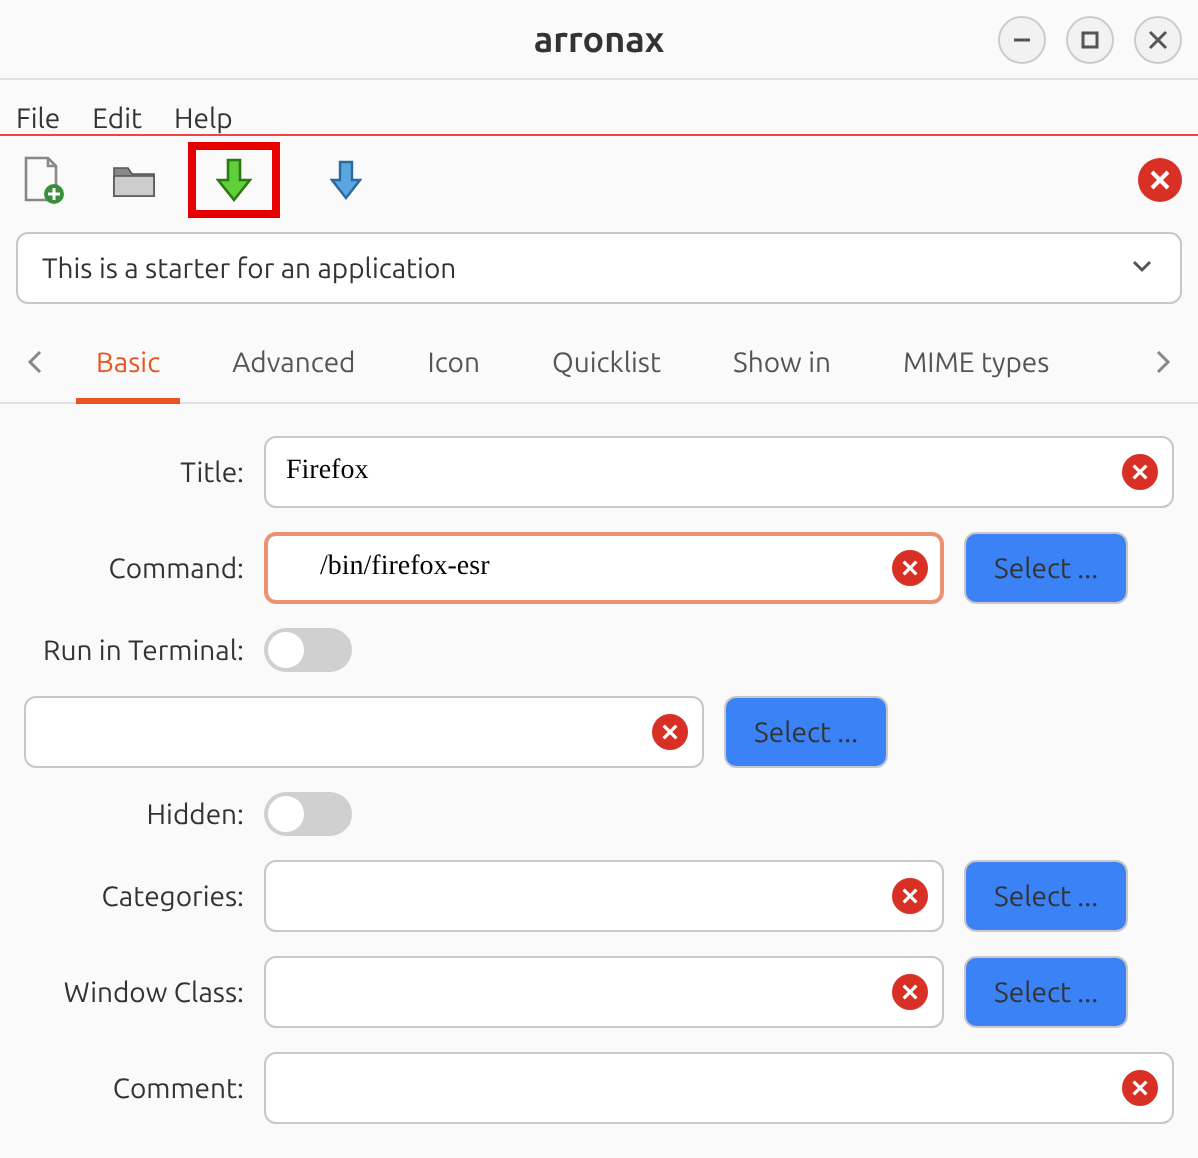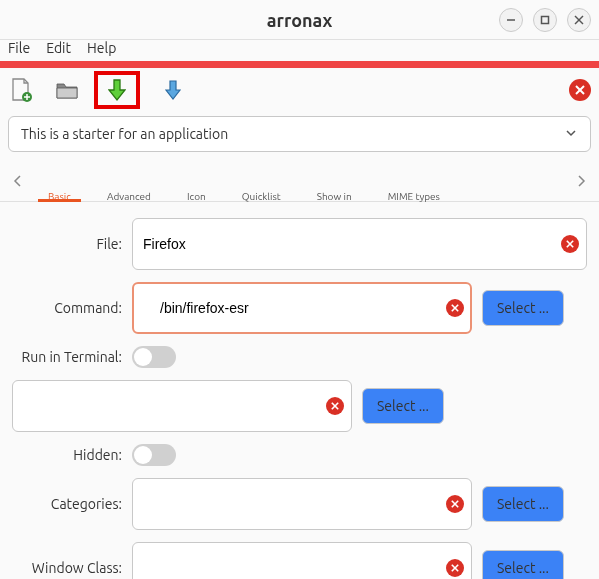--- a/index.html
+++ b/index.html
@@ -2,41 +2,41 @@
 <html><head>
 <meta charset="utf-8">
 <style>
 * { box-sizing: border-box; margin: 0; padding: 0; font-family: Ubuntu, "Segoe UI", Arial, sans-serif; }
 body { background: #fafafa; font-size: 14px; color: #333; width: 599px; height: 579px; overflow: hidden; }
 .titlebar { height: 40px; display: flex; align-items: center; justify-content: center; position: relative; border-bottom: 1px solid #e0e0e0; }
 .titlebar-title { font-weight: 600; font-size: 18px; }
 .window-controls { position: absolute; right: 8px; top: 8px; display: flex; gap: 10px; }
 .winbtn { width: 24px; height: 24px; border-radius: 50%; border: 1px solid #ccc; background: #f2f2f2; display: flex; align-items: center; justify-content: center; cursor: pointer; }
 .winbtn svg { width: 10px; height: 10px; }
-.menubar { height: 28px; display: flex; align-items: flex-start; padding: 0 8px; gap: 16px; border-bottom: 7px solid #ef4444; }
+.menubar { height: 28px; display: flex; align-items: flex-end; padding: 0 8px; gap: 16px; border-bottom: 1px solid #ef4444; }
 .menubar span { cursor: pointer; font-size: 14px; }
 .toolbar { height: 44px; display: flex; align-items: center; padding: 0 8px; gap: 20px; }
 .toolbtn { width: 26px; height: 26px; display: flex; align-items: center; justify-content: center; cursor: pointer; }
 .highlight-box { border: 4px solid #e60000; padding: 2px 6px; margin-left: -6px; }
 .toolbar-spacer { flex: 1; }
 .close-circle { width: 22px; height: 22px; border-radius: 50%; background: #d93025; display: flex; align-items: center; justify-content: center; cursor: pointer; }
 .close-circle svg { width: 10px; height: 10px; }
 .combo { margin: 4px 8px 8px 8px; border: 1px solid #c8c8c8; border-radius: 6px; background: #fff; height: 36px; display: flex; align-items: center; padding: 0 12px; position: relative; cursor: pointer; }
 .combo .chev { position: absolute; right: 12px; }
 .tabbar { height: 42px; display: flex; align-items: center; border-bottom: 1px solid #e0e0e0; padding: 0 6px; }
 .tab-arrow { width: 24px; display: flex; align-items: center; justify-content: center; color: #888; cursor: pointer; }
 .tabs { flex: 1; display: flex; align-items: stretch; }
-.tab { padding: 0 18px; display: flex; align-items: flex-end; cursor: pointer; color: #555; font-size: 10px; position: relative; height: 42px; }
+.tab { padding: 0 18px; display: flex; align-items: center; cursor: pointer; color: #555; font-size: 14px; position: relative; height: 42px; }
 .tab.active { color: #e95420; }
 .tab.active::after { content: ""; position: absolute; left: 8px; right: 8px; bottom: 0; height: 3px; background: #e95420; }
 .form { padding: 16px 12px; }
 .row { display: flex; align-items: center; margin-bottom: 12px; gap: 10px; }
 .label { width: 110px; text-align: right; color: #333; font-size: 14px; }
 .field { flex: 1; position: relative; }
-.text-input { width: 100%; height: 52px; border: 1px solid #c8c8c8; border-radius: 6px; background: #fff; padding: 0 34px 0 10px; font-size: 14px; font-family: Liberation Sans, sans-serif; outline: none; }
+.text-input { width: 100%; height: 36px; border: 1px solid #c8c8c8; border-radius: 6px; background: #fff; padding: 0 34px 0 10px; font-size: 14px; font-family: Liberation Serif, serif; outline: none; }
 .text-input.focused { border: 2px solid #ec9173; padding: 0 33px 0 26px; }
 .clear-btn { position: absolute; right: 8px; top: 50%; transform: translateY(-50%); width: 18px; height: 18px; border-radius: 50%; background: #d93025; display: flex; align-items: center; justify-content: center; cursor: pointer; }
 .clear-btn svg { width: 8px; height: 8px; }
 .btn { height: 36px; padding: 0 14px; border: 1px solid #c8c8c8; border-radius: 6px; background: #3b82f6; cursor: pointer; font-size: 14px; color: #333; white-space: nowrap; }
 .toggle { width: 44px; height: 22px; border-radius: 11px; background: #d0d0d0; position: relative; cursor: pointer; }
 .toggle::after { content: ""; position: absolute; left: 2px; top: 2px; width: 18px; height: 18px; border-radius: 50%; background: #fff; }
 </style>
 </head>
 <body>
 
@@ -143,21 +143,21 @@
   <div class="tab-arrow">
     <svg width="10" height="12" viewBox="0 0 10 12">
         <path d="M3 1 l5 5 l-5 5" fill="none" stroke="#888" stroke-width="1.5"></path>
       </svg>
   </div>
 </div>
 
 <div class="form">
 
   <div class="row">
-    <div class="label">File:</div>
+    <div class="label">Title:</div>
     <div class="field">
       <input class="text-input" type="text" value="Firefox" style="">
       <div class="clear-btn">
         <svg viewBox="0 0 10 10">
             <line x1="1" y1="1" x2="9" y2="9" stroke="#fff" stroke-width="2"></line>
             <line x1="9" y1="1" x2="1" y2="9" stroke="#fff" stroke-width="2"></line>
           </svg>
       </div>
     </div>
   </div>

